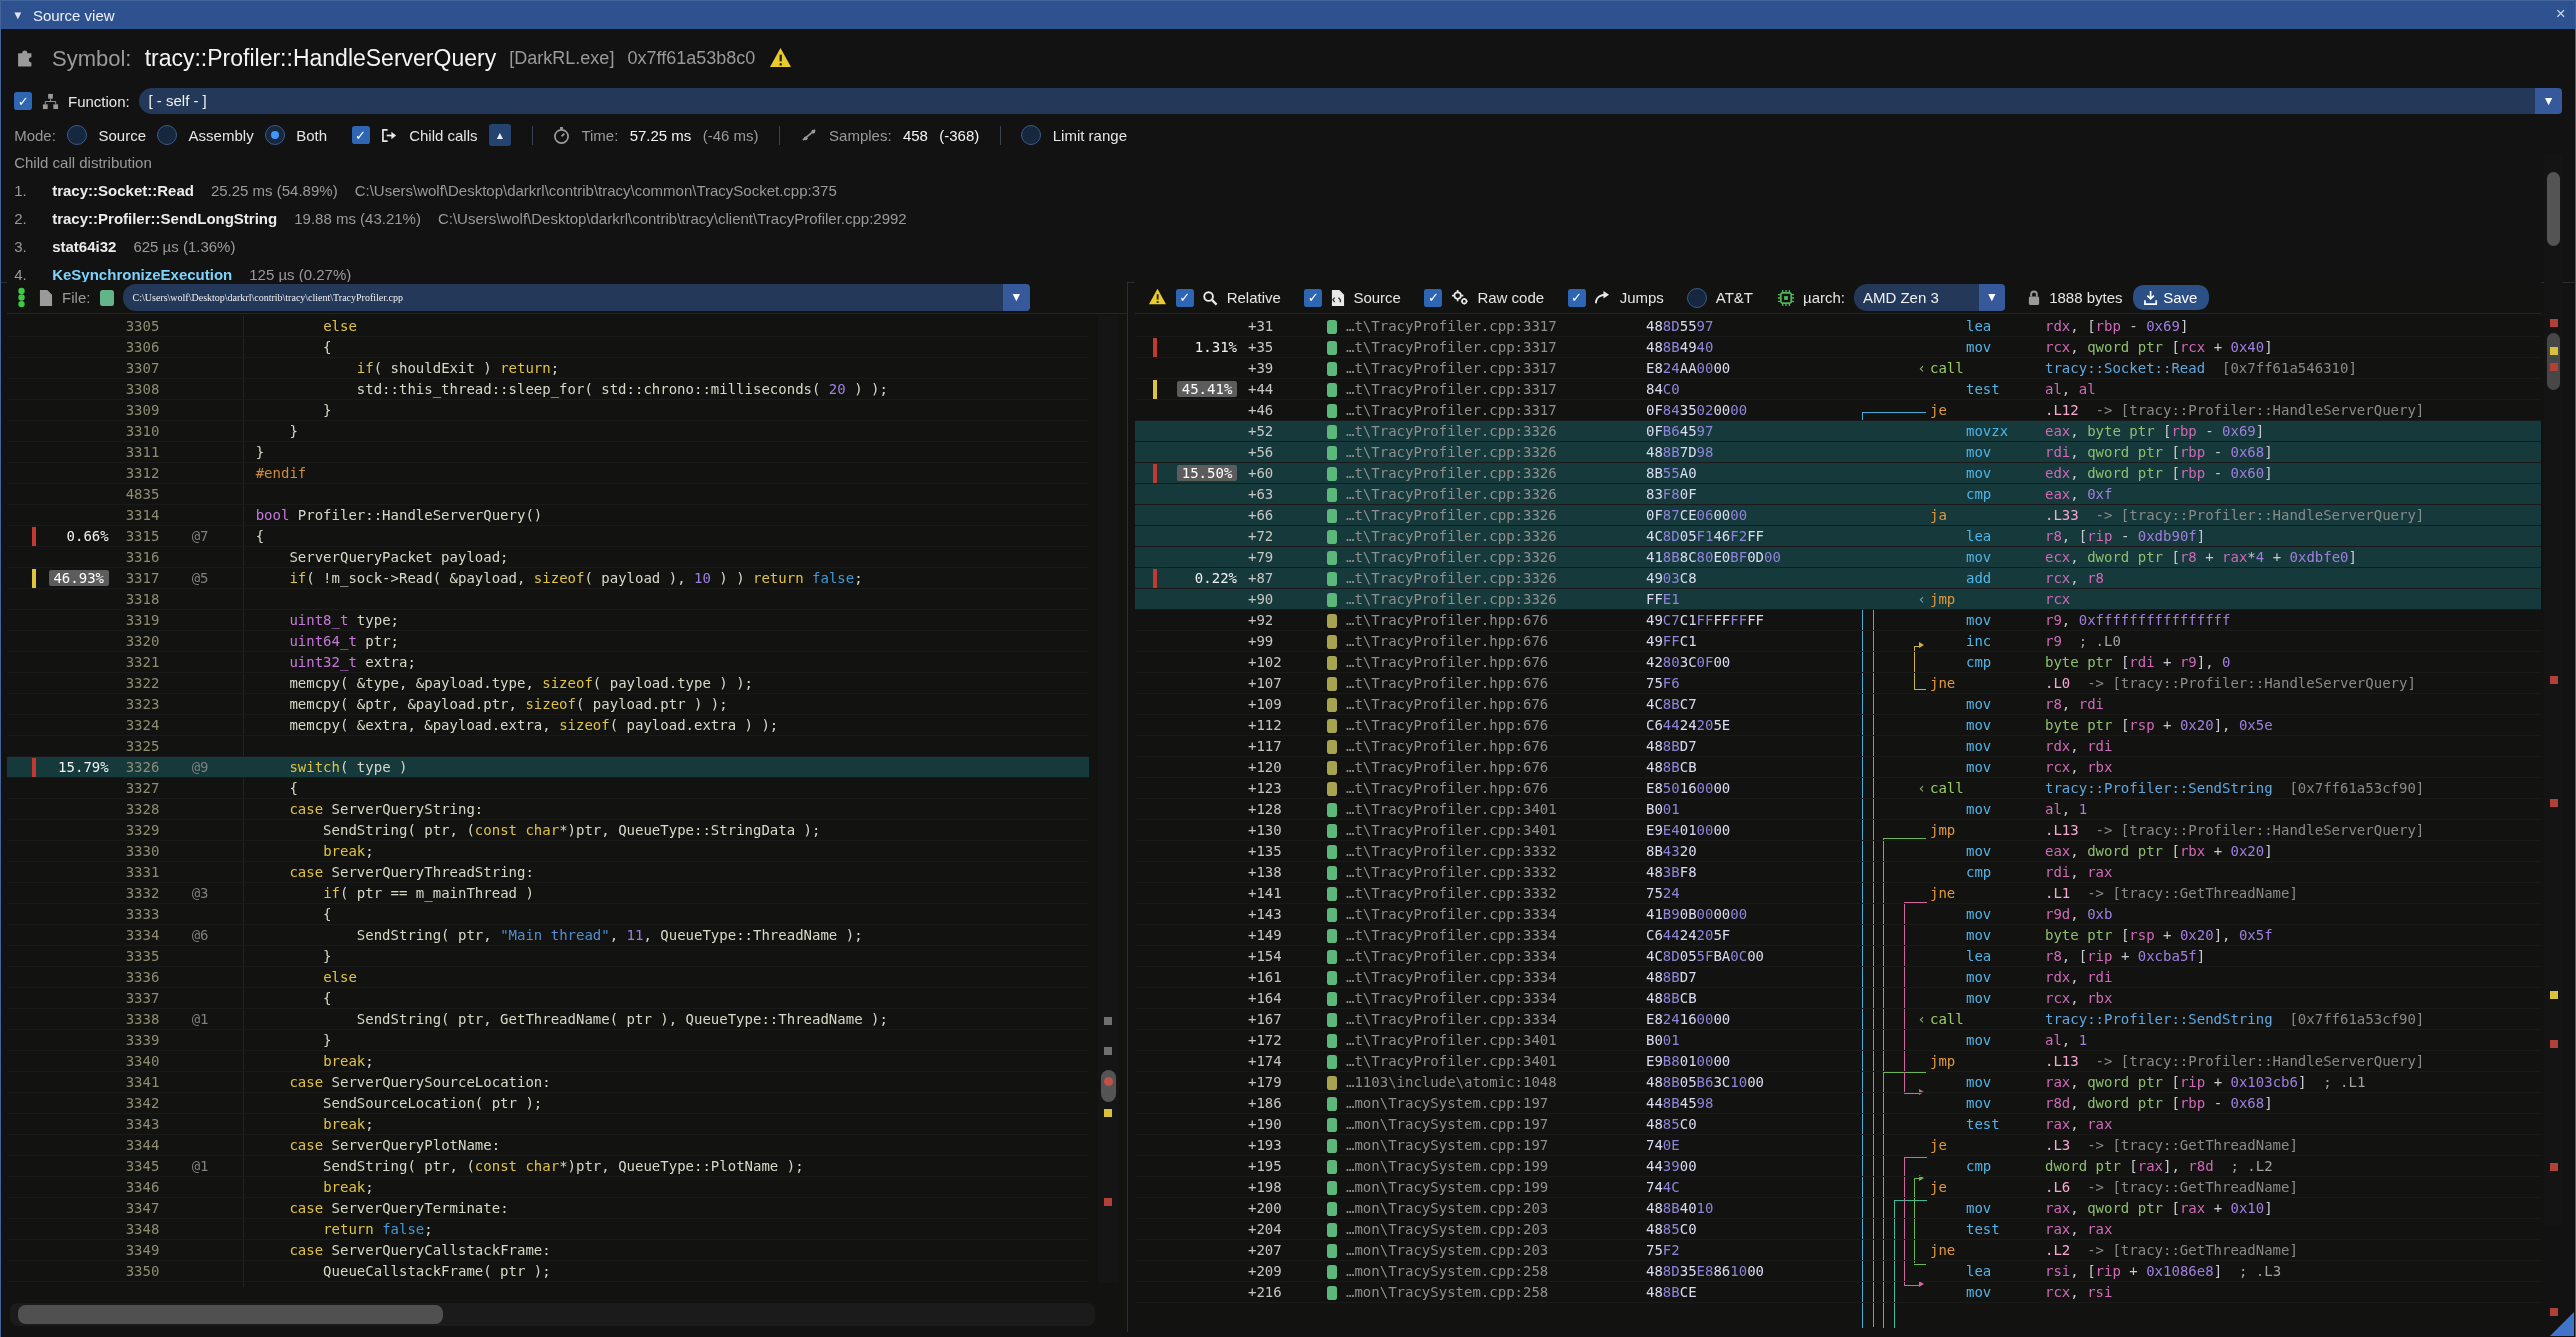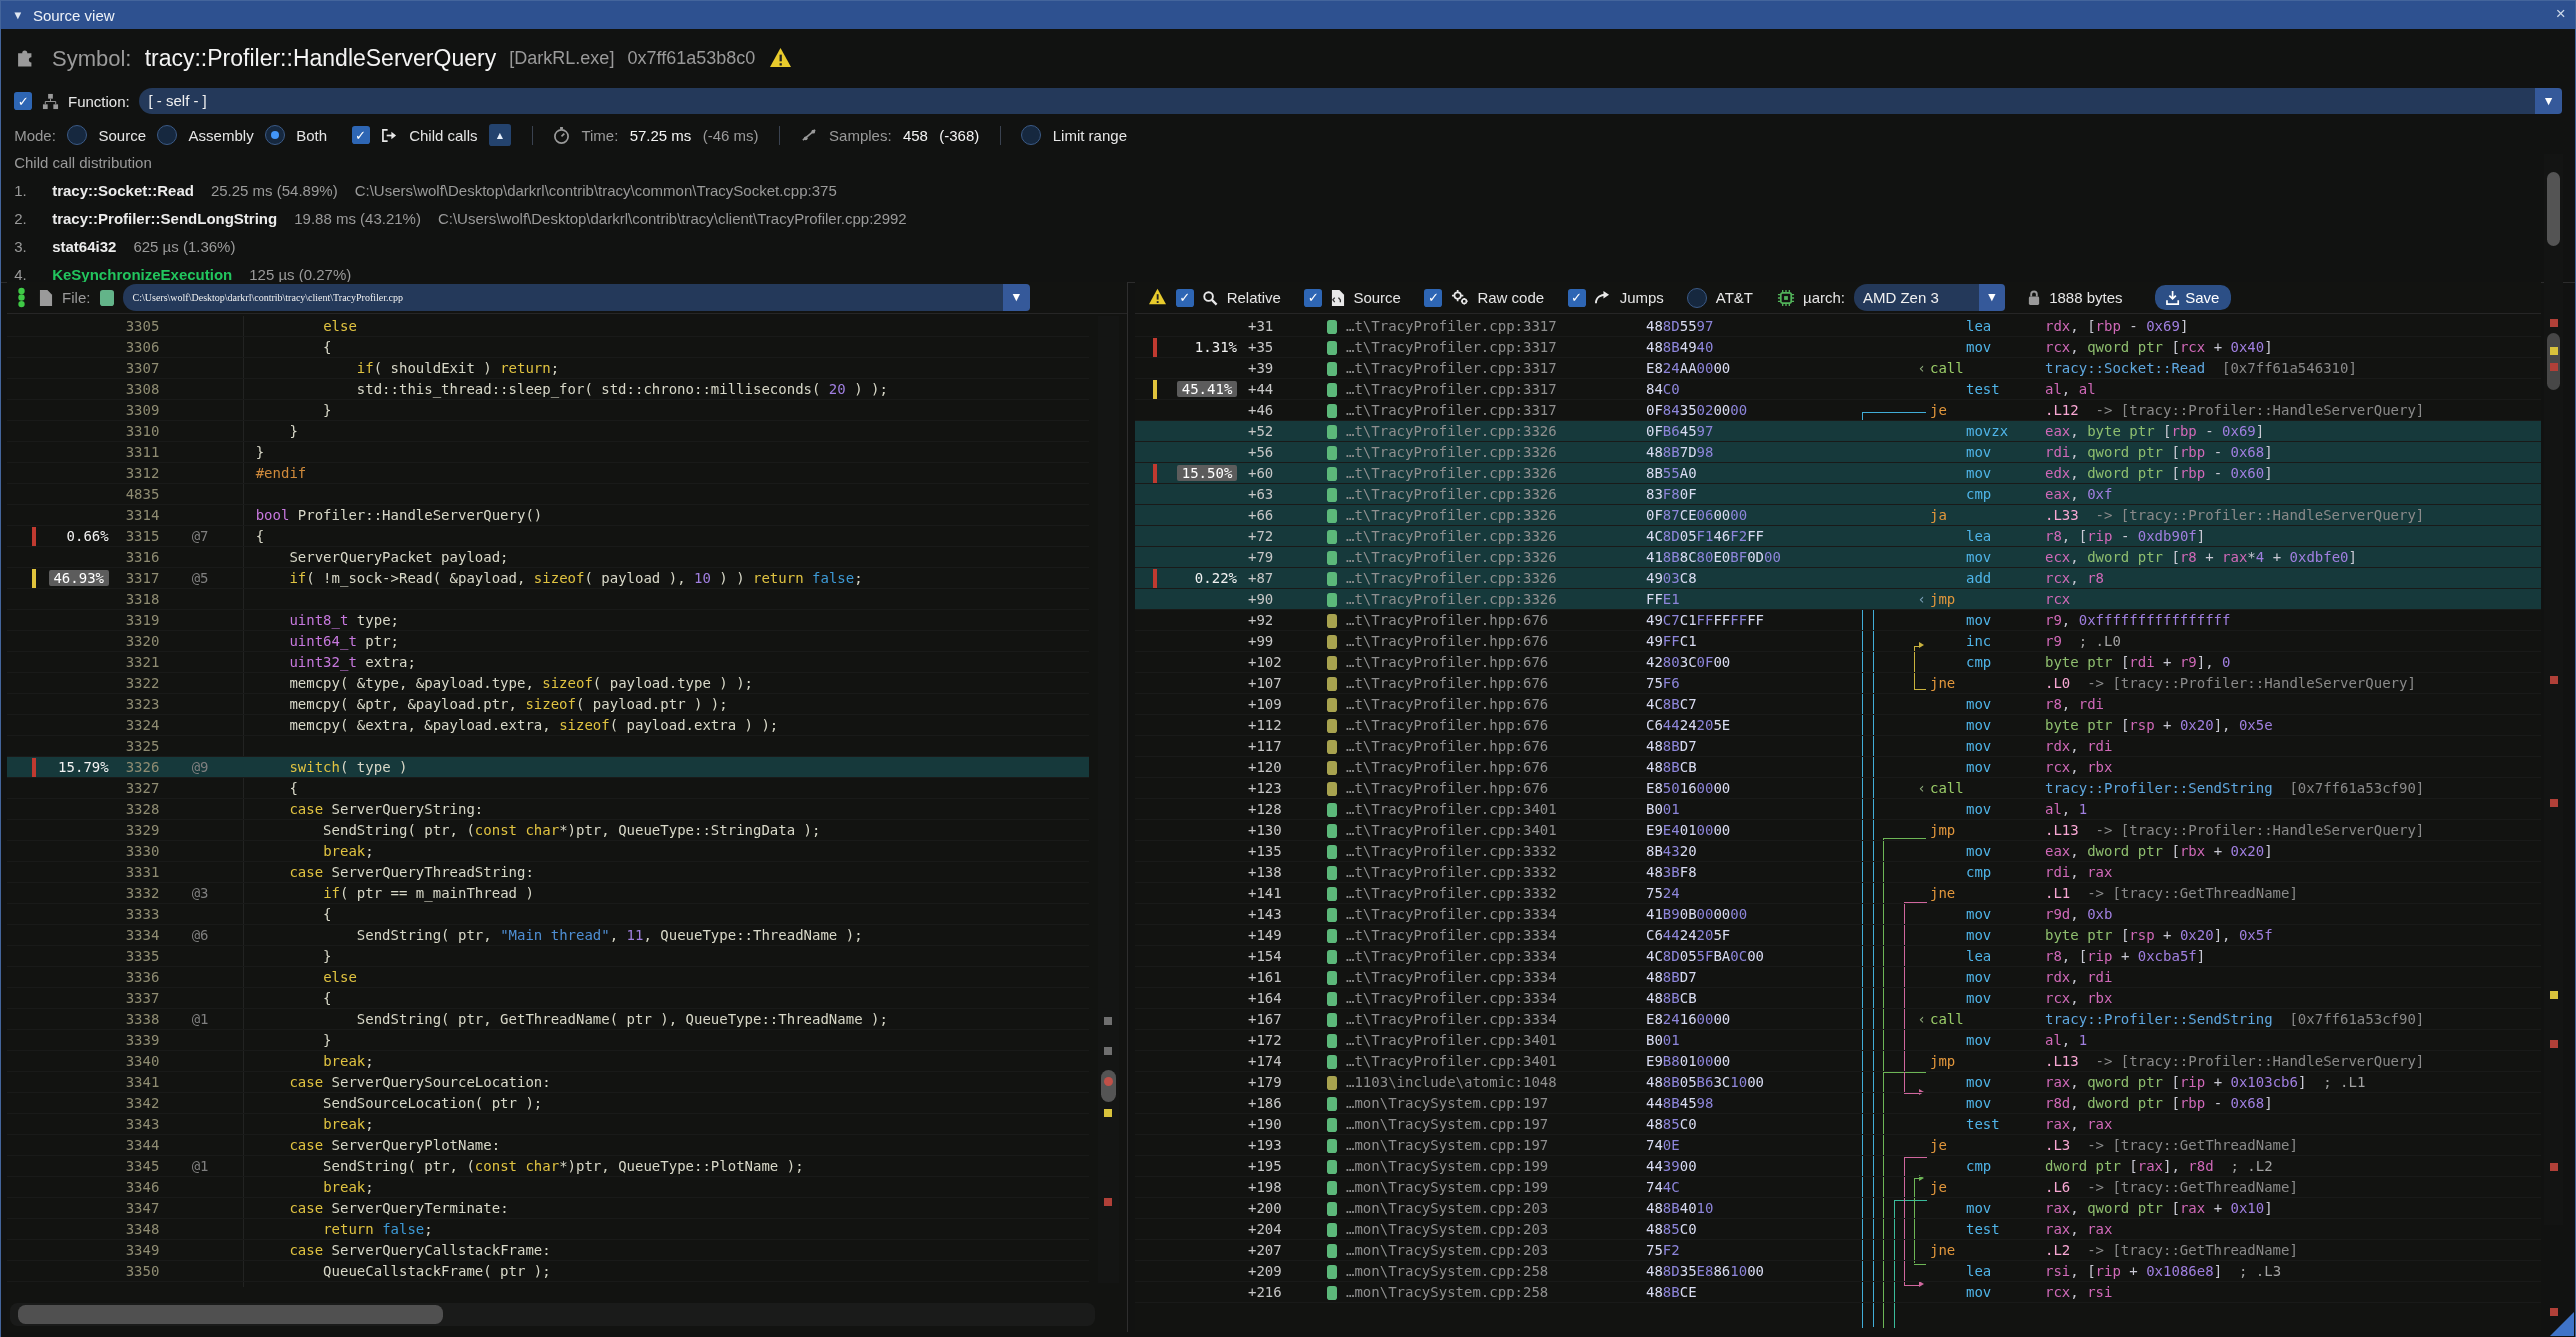--- a/index.html
+++ b/index.html
@@ -28,21 +28,21 @@
   .cb{width:18px;height:18px;border-radius:2.8px;background:#2e66b4;color:#fff;display:inline-flex;align-items:center;justify-content:center;font-size:13.2px;}
   .sqbtn{width:22px;height:22px;border-radius:2.8px;background:#24436e;color:#e8f0fa;display:inline-flex;align-items:center;justify-content:center;font-size:10.4px;}
   .dim{color:#9a9a9a;}
   .brt{color:#f4f4f4;}
   
   .cc{position:absolute;left:13.2px;top:153px;right:38px;height:128px;overflow:hidden;font-size:15px;}
   .cc .cctitle{color:#9a9a9a;margin-bottom:5.7px;}
   .cc-item{height:28px;display:flex;align-items:center;gap:17px;white-space:nowrap;}
   .cc-item .idx{color:#9a9a9a;width:21px;}
   .cc-item .nm{color:#ececec;font-weight:600;}
-  .cc-item .nm.red{color:#22c55e;}
+  .cc-item .nm.red{color:#7dd3fc;}
   .cc-item .tm,.cc-item .pth{color:#9a9a9a;}
   .hline{position:absolute;left:0;right:0;height:0.9px;background:#2c2c2c;}
   
   .pane{position:absolute;top:281px;height:1050px;background:#121311;}
   .srcpane{left:5.7px;width:1120px;border-right:0.9px solid #2e2e2e;}
   .asmpane{left:1134px;width:1406px;}
   .ptoolbar{position:absolute;left:0;top:0;right:0;height:32px;display:flex;align-items:center;gap:9.4px;font-size:15px;color:#e6e6e6;border-bottom:0.9px solid #262626;padding-left:7.6px;box-sizing:border-box;}
   .rows{position:absolute;left:0;top:34px;right:0;bottom:0;overflow:hidden;font-family:"DejaVu Sans Mono","Liberation Mono",monospace;font-size:14px;}
   .srcpane .rows{right:38px;bottom:45px;}
   .row{position:relative;height:21px;line-height:21px;box-shadow:inset 0 -0.9px #191a19;white-space:pre;}
@@ -356,21 +356,21 @@
         <span>AMD Zen 3</span>
         <span class="arr">▼</span>
       </span>
       <span class="ic" style="margin-left:13.2px">
         <svg width="14" height="18" viewBox="0 0 15 19">
             <rect x="2" y="8" width="11" height="9" rx="1.5" fill="#9a9a9a"></rect>
             <path d="M4.5 8V5.5a3 3 0 0 1 6 0V8" stroke="#9a9a9a" stroke-width="2" fill="none"></path>
           </svg>
       </span>
       <span>1888 bytes</span>
-      <span class="savebtn" style="margin-left:24px">
+      <span class="savebtn" style="margin-left:2px">
         <span class="ic">
           <svg width="13.2" height="15" viewBox="0 0 14 16">
               <path d="M7 1v8M3.5 6L7 9.5 10.5 6" stroke="#fff" stroke-width="1.8" fill="none"></path>
               <path d="M1 11v4h12v-4" stroke="#fff" stroke-width="1.8" fill="none"></path>
             </svg>
         </span>
         <span>Save</span>
       </span>
     </div>
     <div class="rows" id="asmrows">

